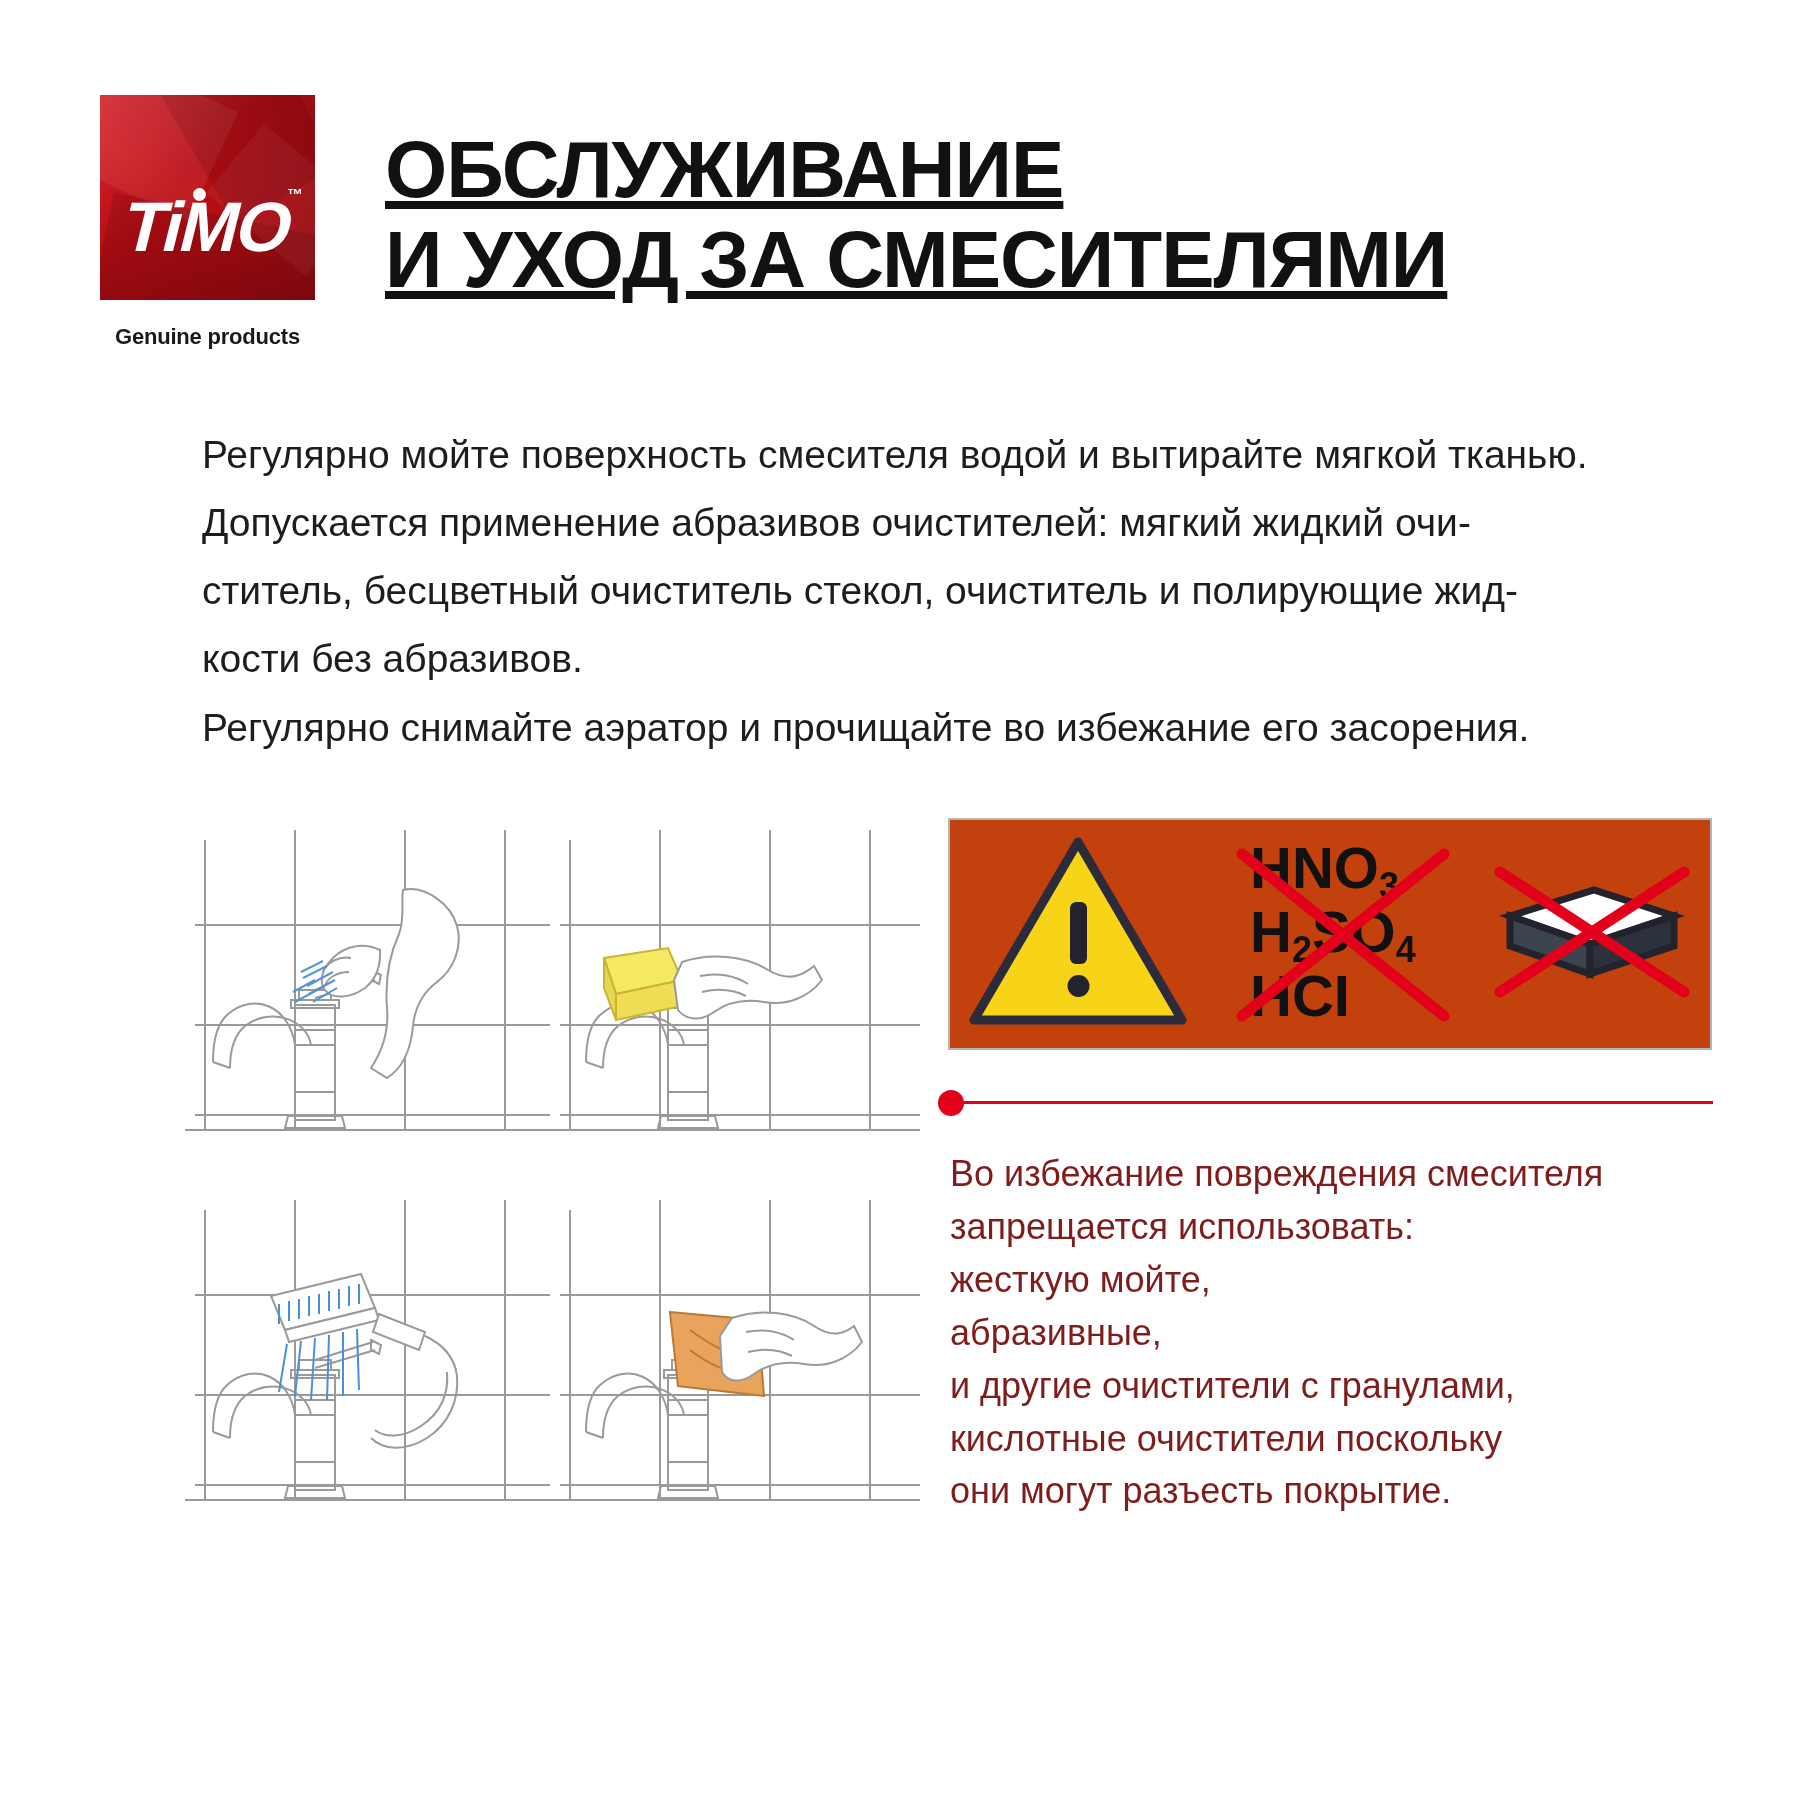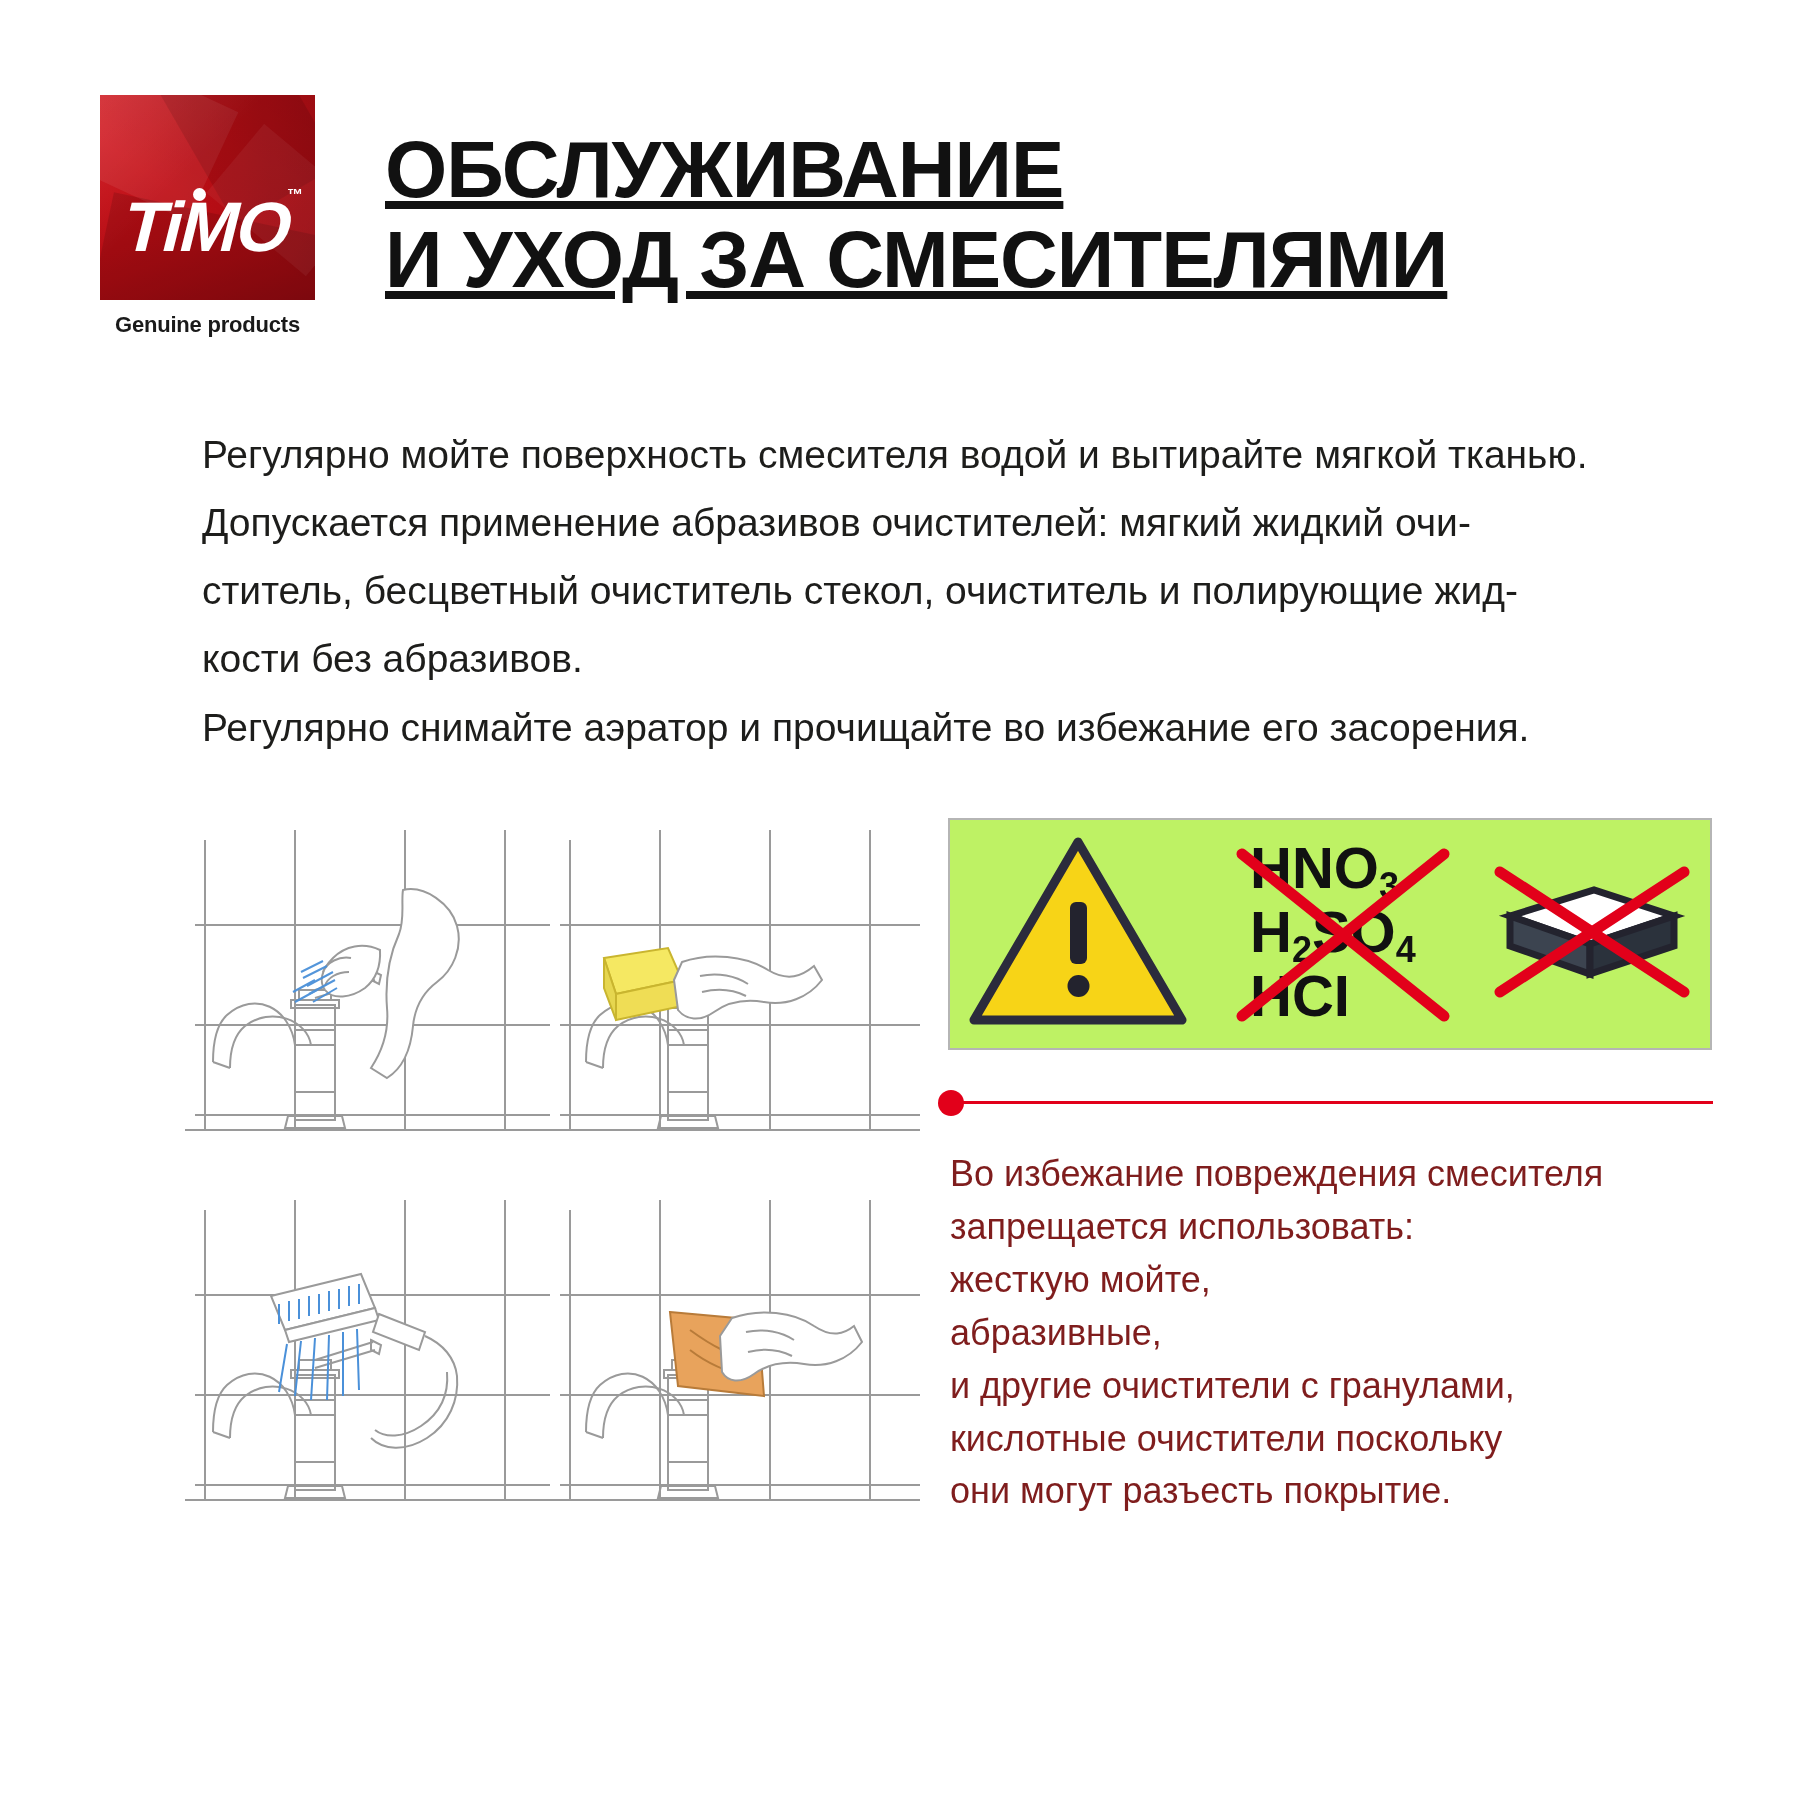--- a/index.html
+++ b/index.html
@@ -82,21 +82,21 @@
     color: #fff;
     font-size: 16px;
     font-weight: bold;
   }
   .logo-sub {
     width: 215px;
     text-align: center;
     font-size: 22px;
     font-weight: bold;
     color: #1a1a1a;
-    margin-top: 12px;
+    margin-top: 24px;
     letter-spacing: -0.2px;
   }
 
   .title {
     position: absolute;
     left: 285px;
     top: 30px;
     width: 1340px;
     font-weight: bold;
     font-size: 80px;
@@ -133,21 +133,21 @@
   .c4 { left: 375px; top: 370px; }
 
   
   .warn-panel {
     position: absolute;
     left: 948px;
     top: 818px;
     width: 760px;
     height: 228px;
     border: 2px solid #b5b5b5;
-    background: #bef264;
+    background: #c2410c;
   }
 
   
   .divider {
     position: absolute;
     left: 938px;
     top: 1088px;
     width: 775px;
     height: 30px;
   }

